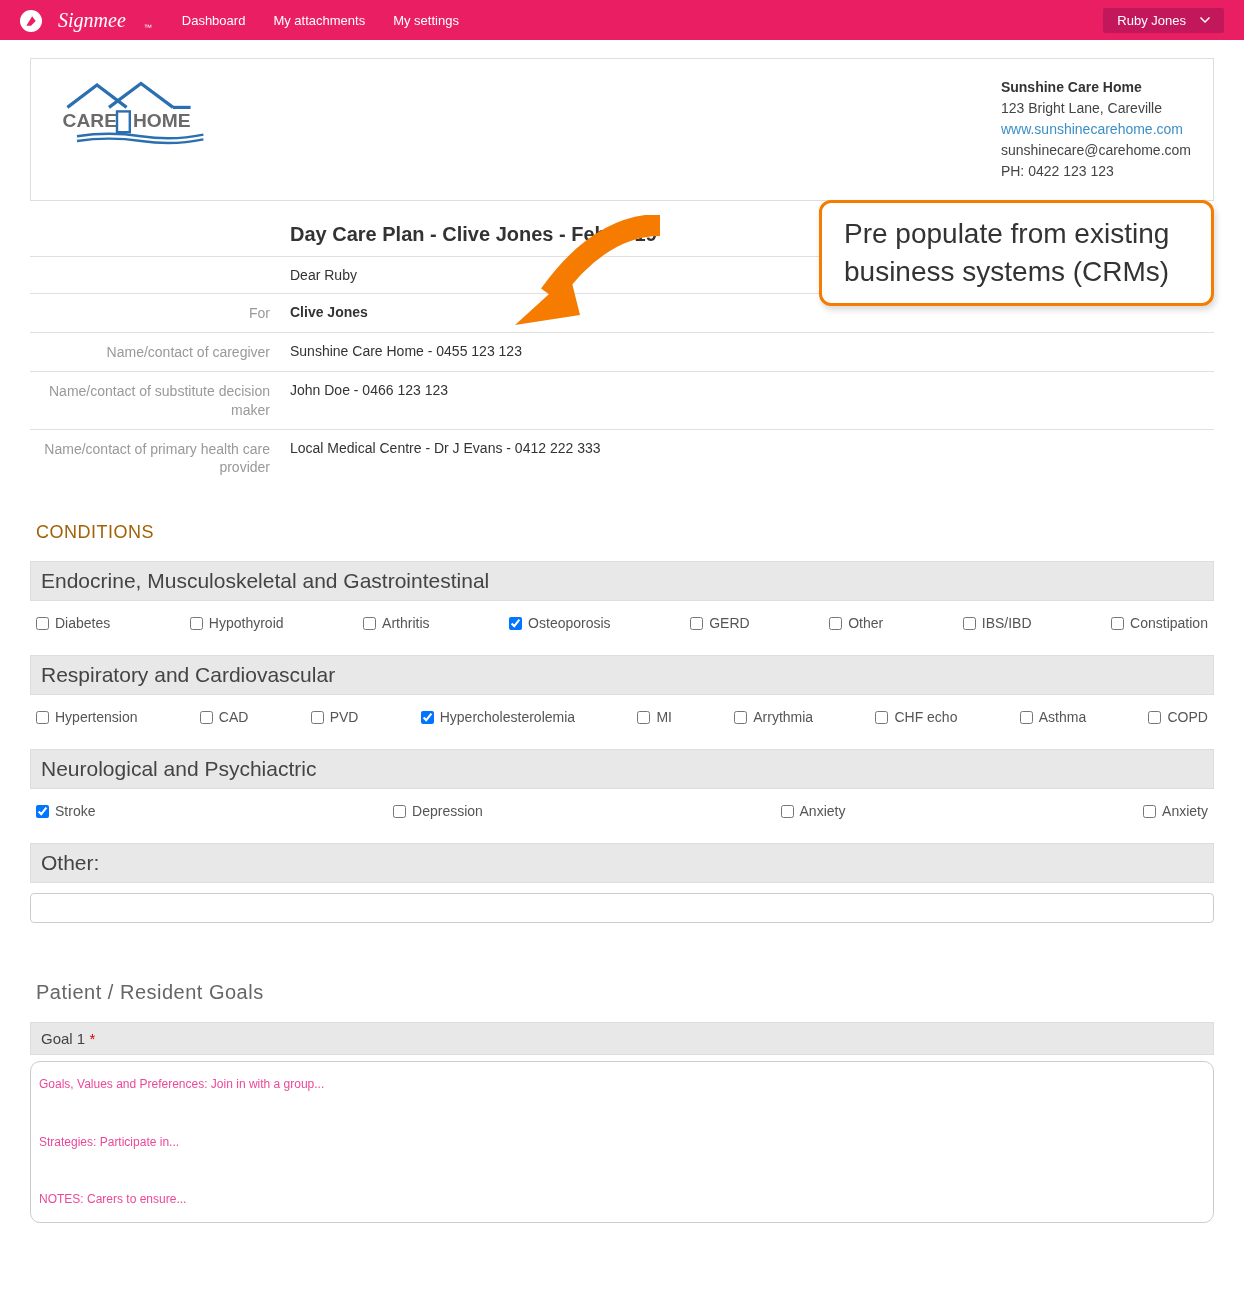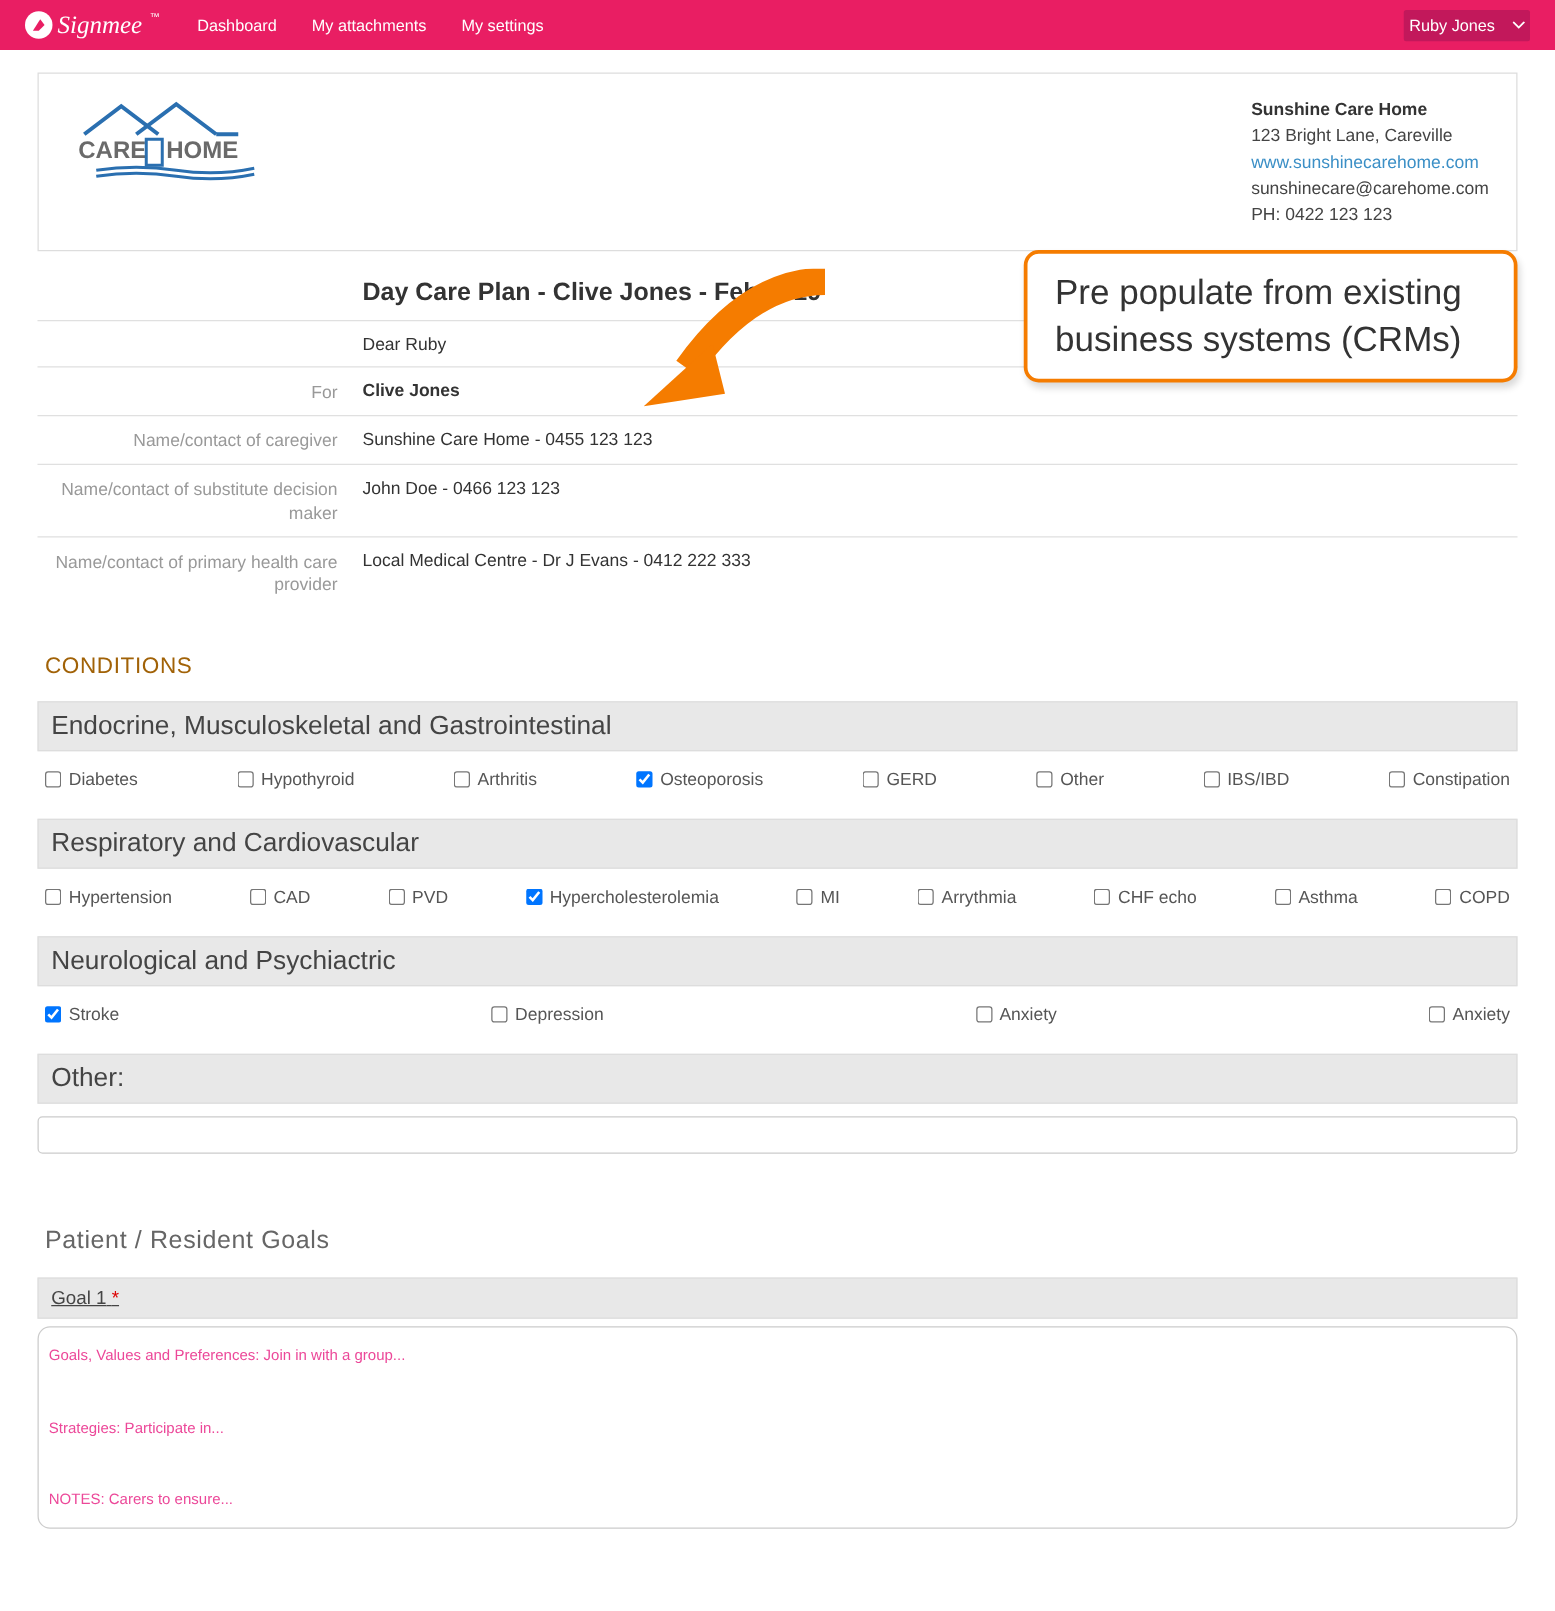--- a/index.html
+++ b/index.html
@@ -1,25 +1,25 @@
 <!DOCTYPE html>
 <html><head>
 <meta charset="utf-8">
 <style>
 * { box-sizing: border-box; margin: 0; padding: 0; }
 body { font-family: "Segoe UI", Arial, sans-serif; font-size: 14px; color: #333; background: #fff; }
 .topbar { background: #e91e63; color: #fff; display: flex; align-items: center; padding: 0 20px; height: 40px; position: relative; }
-.logo { display: flex; align-items: flex-start; gap: 4px; margin-right: 30px; }
+.logo { display: flex; align-items: flex-end; gap: 16px; margin-right: 30px; }
 .logo-circle { width: 22px; height: 22px; border-radius: 50%; background: #fff; display: inline-flex; align-items: center; justify-content: center; }
 .logo-circle svg { width: 14px; height: 14px; }
 .logo-text { font-family: Georgia, serif; font-size: 20px; font-style: italic; font-weight: 500; }
 .logo-tm { font-size: 8px; vertical-align: top; margin-left: 2px; }
 .nav { display: flex; gap: 28px; }
 .nav a { color: #fff; text-decoration: none; font-size: 13px; }
-.user-menu { margin-left: auto; background: #c2185b; padding: 5px 4px; border-radius: 2px; font-size: 13px; display: flex; align-items: center; gap: 14px; cursor: pointer; }
+.user-menu { margin-left: auto; background: #c2185b; padding: 5px 14px; border-radius: 2px; font-size: 13px; display: flex; align-items: center; gap: 14px; cursor: pointer; }
 .header-card { border: 1px solid #ddd; margin: 18px 30px 0; padding: 18px 22px; display: flex; justify-content: space-between; }
 .care-logo { width: 160px; }
 .care-logo svg { width: 100%; }
 .org-info { font-size: 14px; color: #444; line-height: 1.5; }
 .org-info .name { font-weight: 600; color: #333; }
 .org-info a { color: #3b8fc6; text-decoration: none; }
 .doc-body { margin: 0 30px; }
 .doc-title { font-size: 20px; font-weight: 700; color: #333; padding: 22px 0 10px 260px; border-bottom: 1px solid #e0e0e0; }
 .info-row { display: flex; border-bottom: 1px solid #e0e0e0; padding: 10px 0; }
 .info-label { width: 260px; text-align: right; color: #999; font-size: 14px; padding-right: 20px; line-height: 1.3; }
@@ -30,21 +30,21 @@
 .divider-badge { position: relative; display: inline-block; background: #888; color: #fff; padding: 3px 16px; border-radius: 4px; font-size: 15px; z-index: 1; }
 .arrow-down { position: absolute; right: 0; top: 2px; font-size: 12px; color: #333; }
 .section-heading { color: #a16207; font-size: 18px; font-weight: 400; letter-spacing: 0.5px; margin: 36px 0 18px 6px; }
 .section-heading.dark { color: #666; font-size: 20px; font-weight: 500; margin-top: 48px; }
 .subsection { background: #e8e8e8; padding: 7px 10px; font-size: 21px; color: #444; margin-top: 10px; border: 1px solid #ddd; }
 .check-row { padding: 14px 6px; display: flex; flex-wrap: wrap; gap: 22px; justify-content: space-between; }
 .check-item { display: flex; align-items: center; gap: 6px; font-size: 14px; color: #555; }
 .check-item input { width: 13px; height: 13px; }
 .other-input-wrap { padding: 10px 0; }
 .other-input { width: 100%; border: 1px solid #ccc; border-radius: 4px; padding: 6px; height: 30px; }
-.goal-header { background: #e8e8e8; padding: 7px 10px; font-size: 15px; color: #444; border: 1px solid #ddd; text-decoration: underline; }
+.goal-header { background: #e8e8e8; padding: 7px 10px; font-size: 15px; color: #444; border: 1px solid #ddd; }
 .goal-header .req { color: #d00; }
 .goal-textarea { width: 100%; border: 1px solid #ccc; border-radius: 10px; padding: 8px; margin-top: 6px; font-family: inherit; font-size: 12px; color: #ec4899; resize: none; line-height: 2.4; min-height: 120px; }
 .callout { position: absolute; top: 200px; right: 30px; width: 395px; background: #fff; border: 3px solid #f57c00; border-radius: 12px; padding: 12px 22px; font-size: 28px; color: #333; font-family: Arial, sans-serif; box-shadow: 2px 4px 6px rgba(0,0,0,0.15); z-index: 5; line-height: 1.35; }
 .callout-arrow { position: absolute; top: 215px; left: 510px; z-index: 4; }
 .container { position: relative; }
 </style>
 </head>
 <body>
 
 <div class="container">

